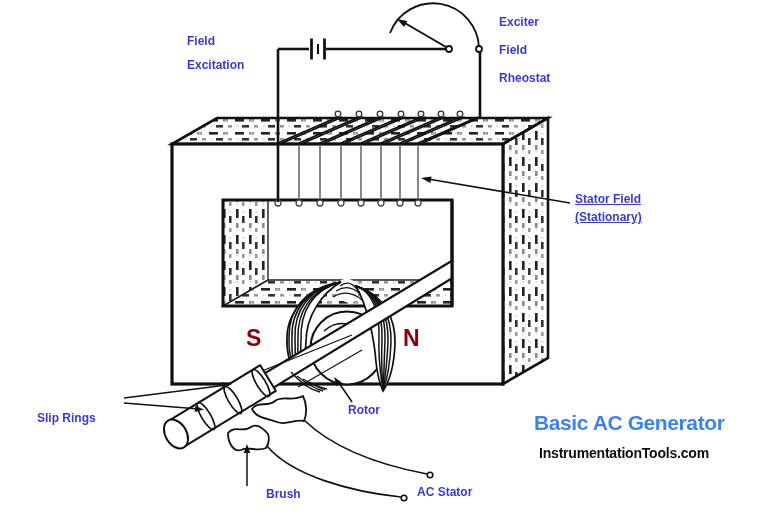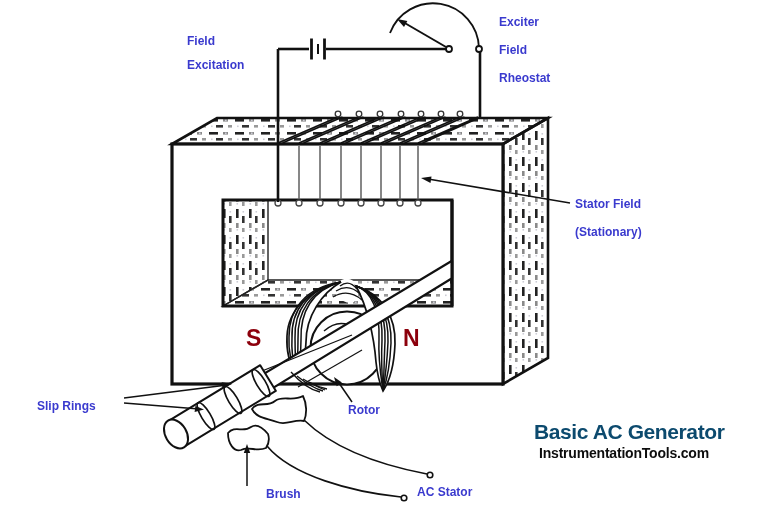--- a/index.html
+++ b/index.html
@@ -2,23 +2,23 @@
 <html><head>
 <meta charset="utf-8">
 <style>
   html,body{margin:0;padding:0;background:#fff;}
   #stage{position:relative;width:768px;height:516px;background:#fff;overflow:hidden;
          font-family:"Liberation Sans",sans-serif;}
   #stage svg{position:absolute;left:0;top:0;}
   .lbl{position:absolute;font-weight:bold;color:#3a3ace;font-size:12px;line-height:24px;
        white-space:pre-line;}
   #lbl-exciter{line-height:28px;}
-  #lbl-stator{line-height:28px;}
+  #lbl-stator{line-height:18px;text-decoration:underline;}
   .pole{position:absolute;color:#8c000c;font-size:23px;font-weight:bold;line-height:27px;}
-  #title{position:absolute;left:534px;top:420px;font-size:21px;font-weight:bold;color:#0c4a6e;
+  #title{position:absolute;left:534px;top:411px;font-size:21px;font-weight:bold;color:#3b82f6;
          letter-spacing:-0.4px;}
   #watermark{position:absolute;left:539px;top:445px;font-size:14px;font-weight:bold;color:#0d0d0d;
          letter-spacing:-0.2px;text-align:right;}
 </style>
 </head>
 <body>
 
 <div id="stage">
 
 <svg width="768" height="516" viewBox="0 0 768 516">
@@ -205,21 +205,21 @@
 <div class="lbl" style="left:187px;top:29px;" id="lbl-field-exc">Field
 Excitation</div>
 
 <div class="lbl" style="left:499px;top:8px;" id="lbl-exciter">Exciter
 Field
 Rheostat</div>
 
 <div class="lbl" style="left:575px;top:190px;" id="lbl-stator">Stator Field
 (Stationary)</div>
 
-<div class="lbl" style="left:37px;top:394px;">Slip Rings</div>
+<div class="lbl" style="left:37px;top:406px;">Slip Rings</div>
 
 <div class="lbl" style="left:348px;top:398px;">Rotor</div>
 
 <div class="lbl" style="left:222px;top:482px;margin-left:44px;">Brush</div>
 
 <div class="lbl" style="left:417px;top:480px;">AC Stator</div>
 
 <div class="pole" style="left:246px;top:325px;">S</div>
 
 <div class="pole" style="left:403px;top:325px;">N</div>

